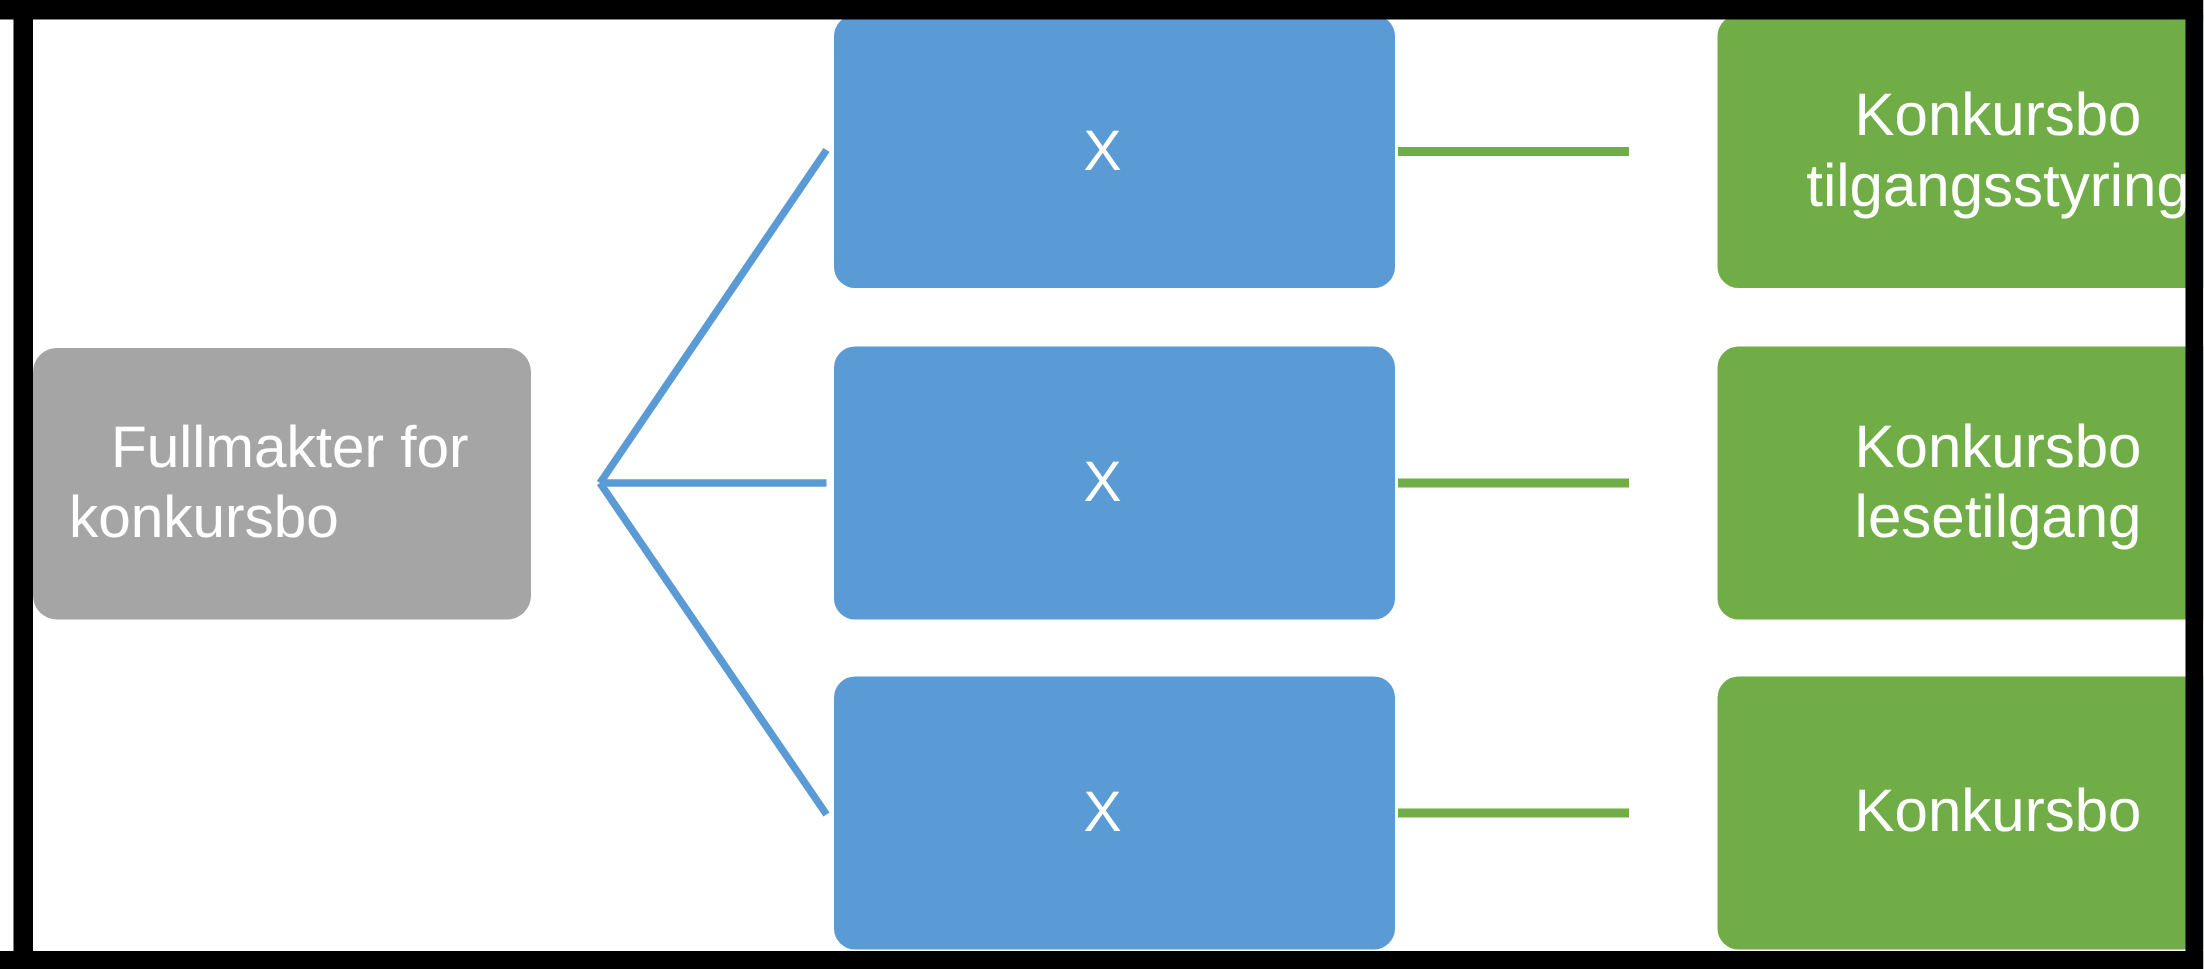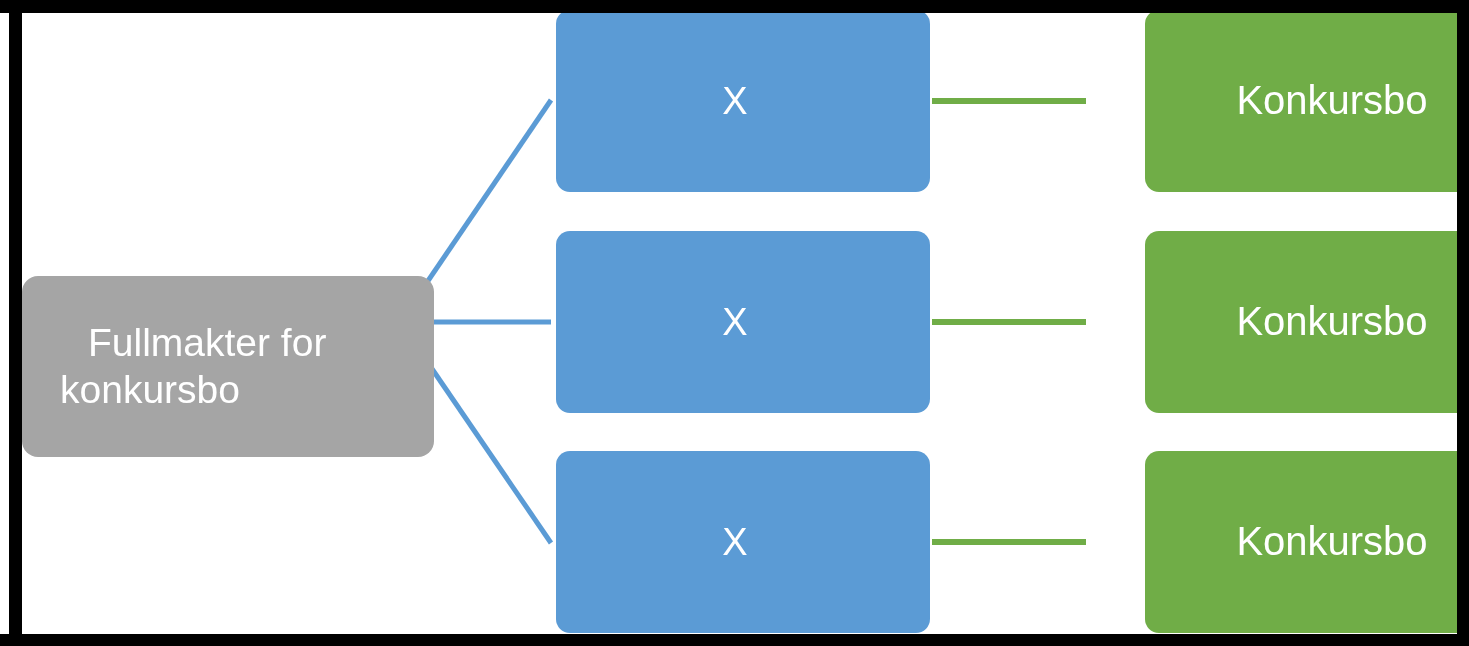--- a/index.html
+++ b/index.html
@@ -50,27 +50,26 @@
     width: 100%;
     text-align: center;
     line-height: 1.18;
     font-weight: 400;
   }
 
   
   .node-root {
     left: 22px;
     top: 232px;
-    width: 412px;
+    width: 332px;
     height: 181px;
     background: #a5a5a5;
     border-radius: 16px;
-    padding: 0 28px;
+    padding: 0 14px;
     justify-content: flex-start;
-    margin-top: 44px;
   }
   .node-root .node-label {
     text-align: left;
     font-size: 39px;
     padding-left: 10px;
     text-indent: 28px;
   }
 
   
   .node-mid {
@@ -145,25 +144,27 @@
   <div class="node node-mid mid-2">
     <div class="node-label">X</div>
   </div>
   <div class="node node-mid mid-3">
     <div class="node-label">X</div>
   </div>
 
   <div class="node node-leaf leaf-1">
     <div class="node-label">
       <span>Konkursbo</span><br>
+      <span>tilgangsstyring</span>
     </div>
   </div>
   <div class="node node-leaf leaf-2">
     <div class="node-label">
       <span>Konkursbo</span><br>
+      <span>lesetilgang</span>
     </div>
   </div>
   <div class="node node-leaf leaf-3">
     <div class="node-label">
       <span>Konkursbo</span><br>
     </div>
   </div>
 
 </div>
 

